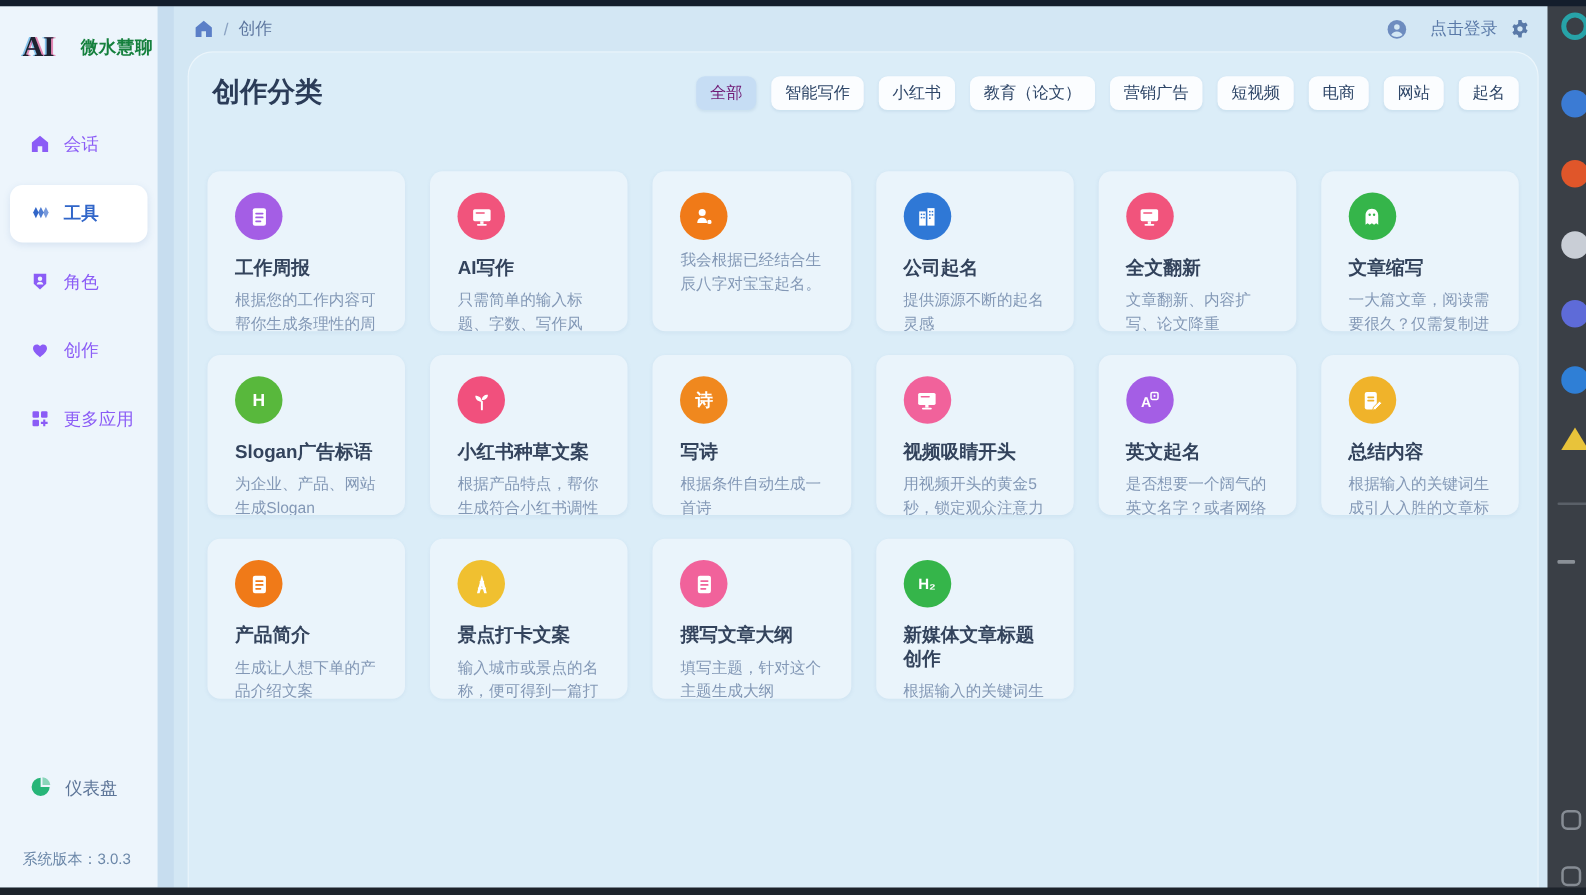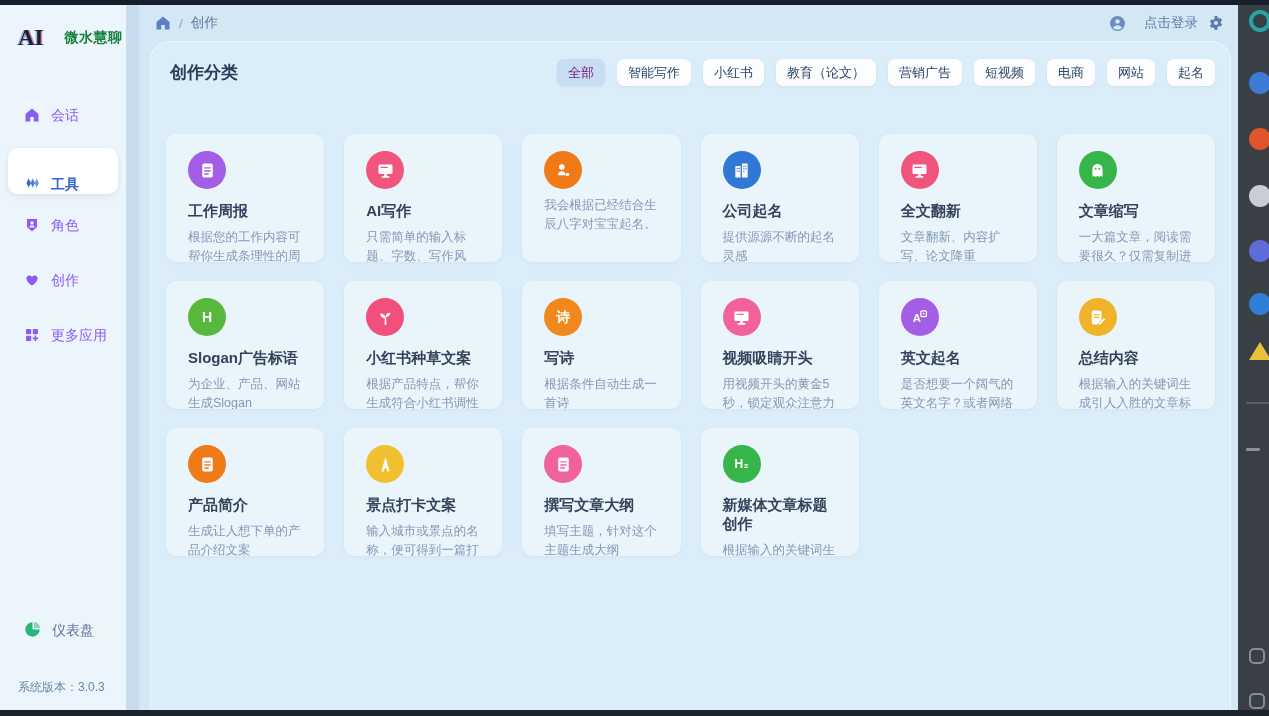--- a/index.html
+++ b/index.html
@@ -23,21 +23,21 @@
   .sidebar { position:absolute; left:0; top:5px; bottom:6px; width:126px; background:#edf5fc; z-index:10; }
   .side-scroll { position:absolute; left:126px; top:5px; bottom:6px; width:13px; background:#c7ddef; z-index:9; }
   .logo { display:flex; align-items:center; gap:6px; padding:20px 0 0 18px; }
   .logo-ai { font-family:"Liberation Serif", serif; font-weight:800; font-size:23px; color:#1d2230;
              text-shadow:1.5px 0 rgba(219,44,120,.55), -1.5px 0 rgba(40,150,220,.55); }
   .logo-name { font-size:14px; font-weight:bold; color:#15803d; letter-spacing:.5px;margin-left:15px; }
   .nav { margin-top:42px; padding:0 8px; }
   .nav-item { display:flex; align-items:center; gap:11px; height:46px; padding-left:16px;
               border-radius:10px; color:#8b5cf6; font-size:14px; margin-bottom:9px; cursor:pointer; }
   .nav-item svg { flex:0 0 auto; }
-  .nav-item.active { background:#ffffff; color:#3166c9; font-weight:bold; box-shadow:0 2px 6px rgba(90,130,180,.15);align-items:flex-end; }
+  .nav-item.active { background:#ffffff; color:#3166c9; font-weight:bold; box-shadow:0 2px 6px rgba(90,130,180,.15); }
   .side-bottom { position:absolute; left:8px; right:5px; bottom:10px; }
   .dash-item { display:flex; align-items:center; gap:11px; height:44px; padding-left:16px; border-radius:10px;
                color:#5d7598; font-size:14px; cursor:pointer; }
   .dash-item .pie { color:#27b578; }
   .version { margin:26px 0 4px 10px; font-size:12px; color:#6b87a8; }
 
   
   .main { position:absolute; left:139px; top:5px; right:31px; bottom:6px; background:#d3e7f4; z-index:5; }
   .topbar { position:absolute; left:0; right:0; top:0; height:36px; display:flex; align-items:center; padding:0 14px 0 16px; }
   .breadcrumb { display:flex; align-items:center; gap:8px; color:#5f78a0; font-size:13.5px; }
@@ -45,21 +45,21 @@
   .crumb-sep { color:#8aa2c2; }
   .topbar-right { margin-left:auto; display:flex; align-items:center; gap:10px; color:#5a7aa8; font-size:13.5px; }
   .login { display:flex; align-items:center; gap:18px; cursor:pointer; color:#5a7aa8; }
   .login .user { color:#6d8cbf; display:flex; }
   .gearbtn { display:flex; cursor:pointer; color:#5a7aa8; }
 
   
   .panel { position:absolute; left:11px; right:7px; top:36px; bottom:-10px; background:#dbedf8;
            border-radius:20px 20px 0 0; box-shadow:0 0 0 1px rgba(255,255,255,.45) inset; padding:18px 16px 0 16px; }
   .panel-head { display:flex; align-items:center; }
-  .panel-title { font-size:17px; font-weight:bold; color:#2b3c58; padding-left:4px; }
+  .panel-title { font-size:22px; font-weight:bold; color:#2b3c58; padding-left:4px; }
   .tabs { margin-left:auto; display:flex; align-items:center; gap:12px; }
   .tab { height:27px; display:flex; align-items:center; padding:0 11px; border-radius:7px;
          background:#fbfdff; color:#2e4668; font-size:13px; cursor:pointer; box-shadow:0 1px 2px rgba(100,140,180,.12); }
   .tab.active { background:#c6ddf4; color:#701a75; }
 
   
   .cards { margin-top:48px; display:grid; grid-template-columns:repeat(6,1fr); gap:19px 20px; }
   .card { background:#eaf4fb; border-radius:10px; height:128px; padding:17px 20px 0 22px; cursor:pointer;
           box-shadow:0 1px 3px rgba(110,150,190,.10); overflow:hidden; }
   .card-icon { width:38px; height:38px; border-radius:50%; display:flex; align-items:center; justify-content:center; }

